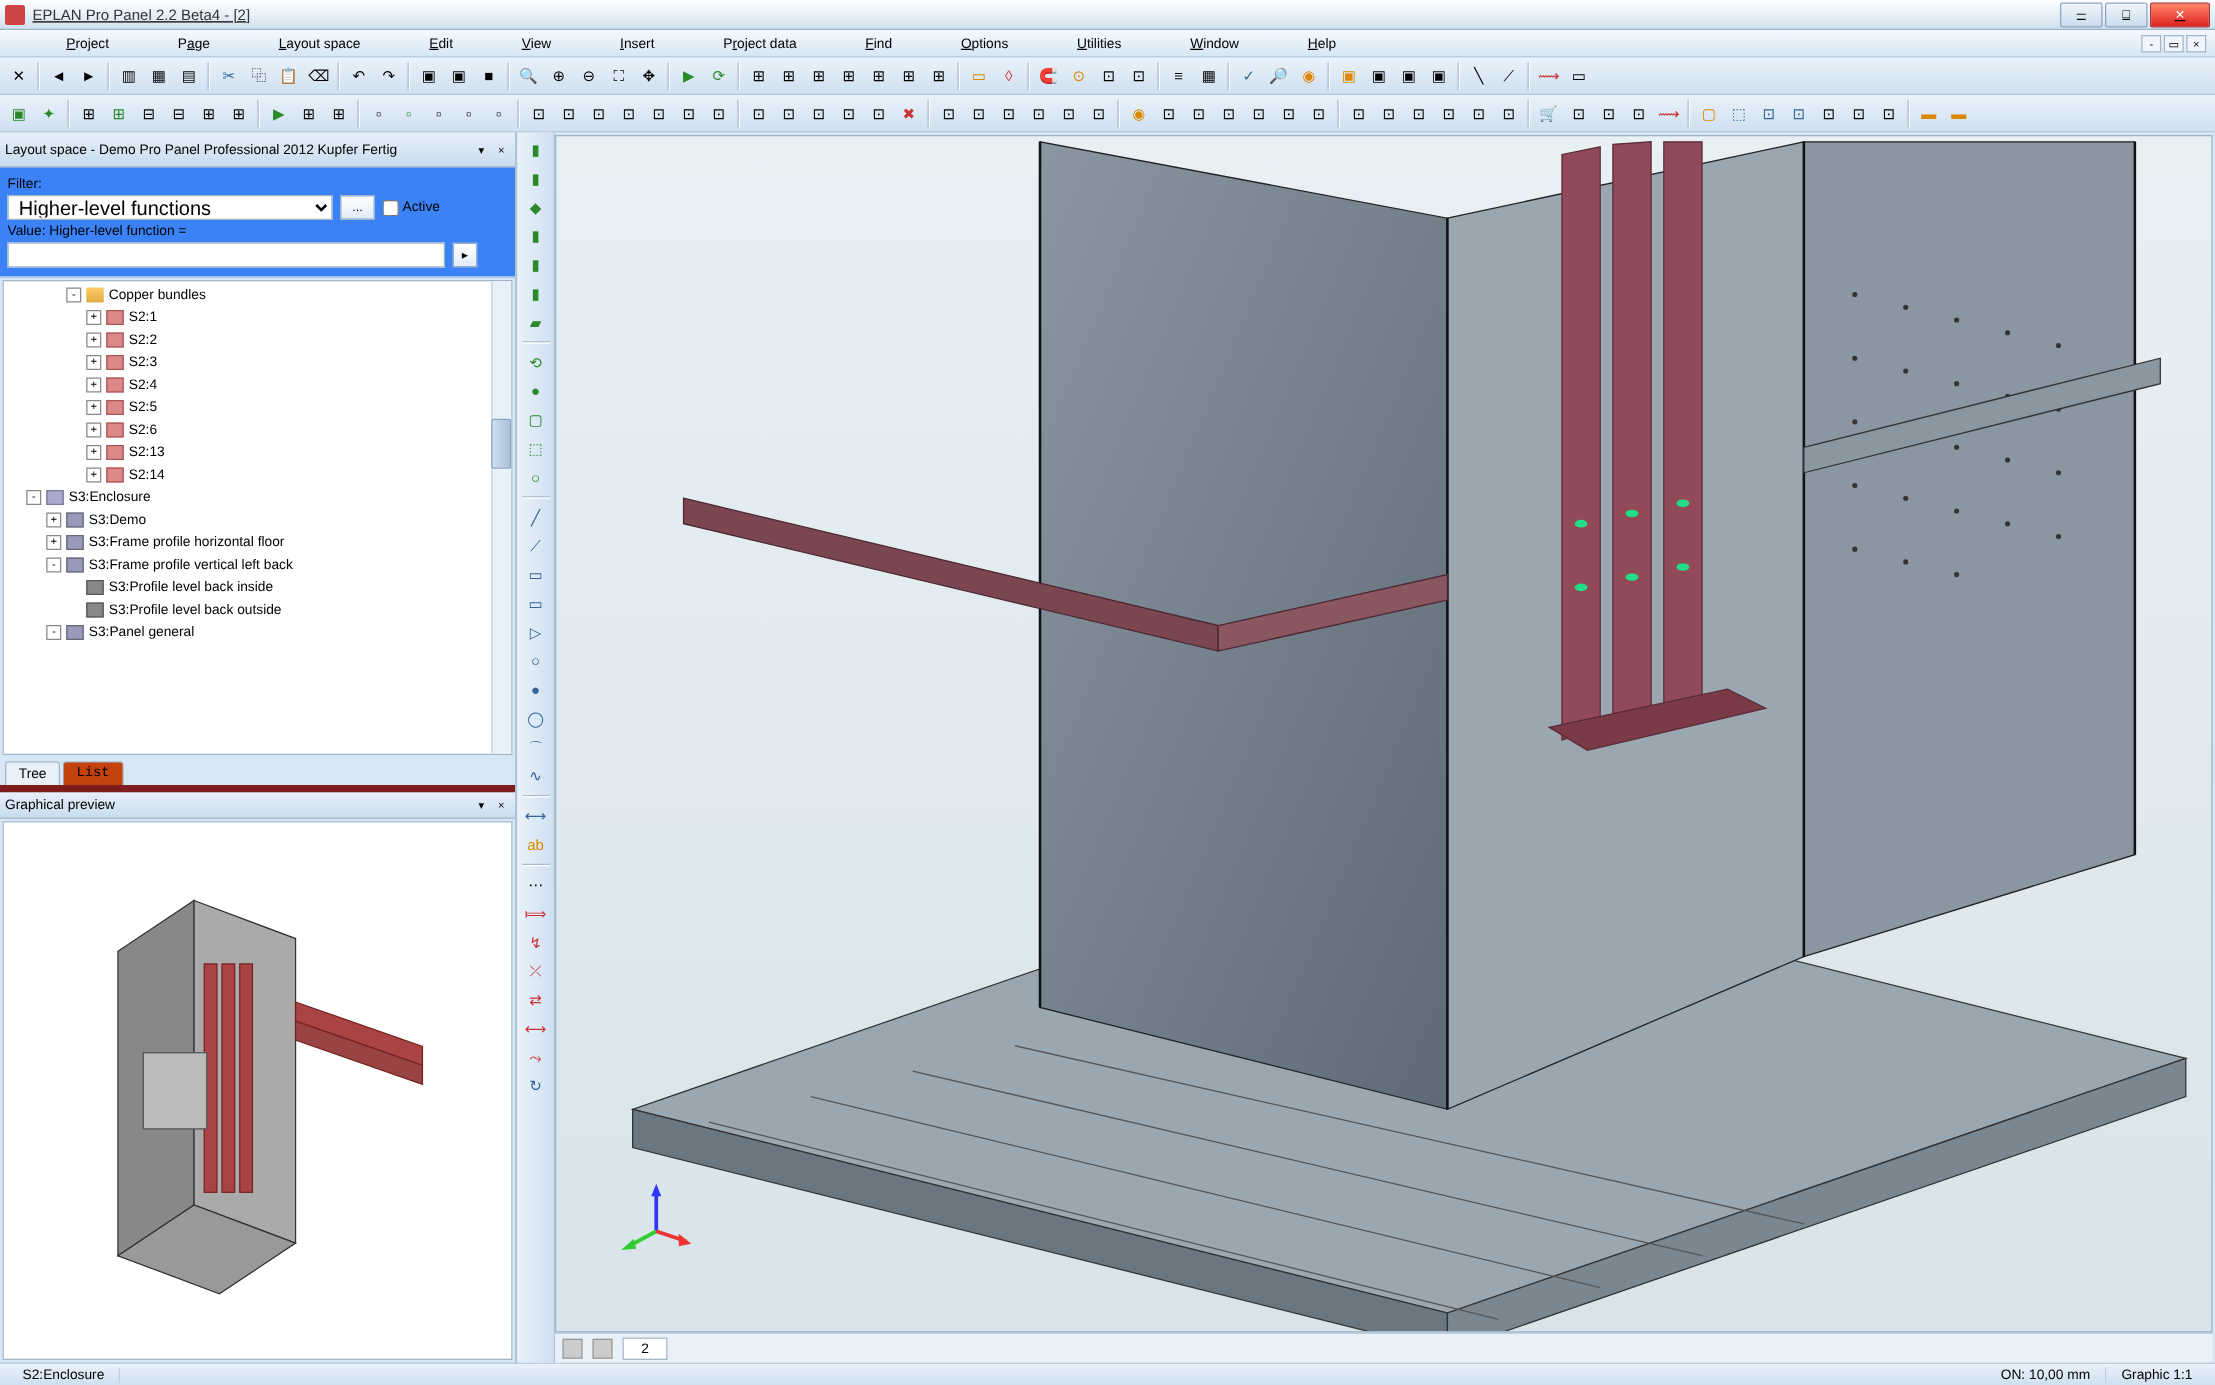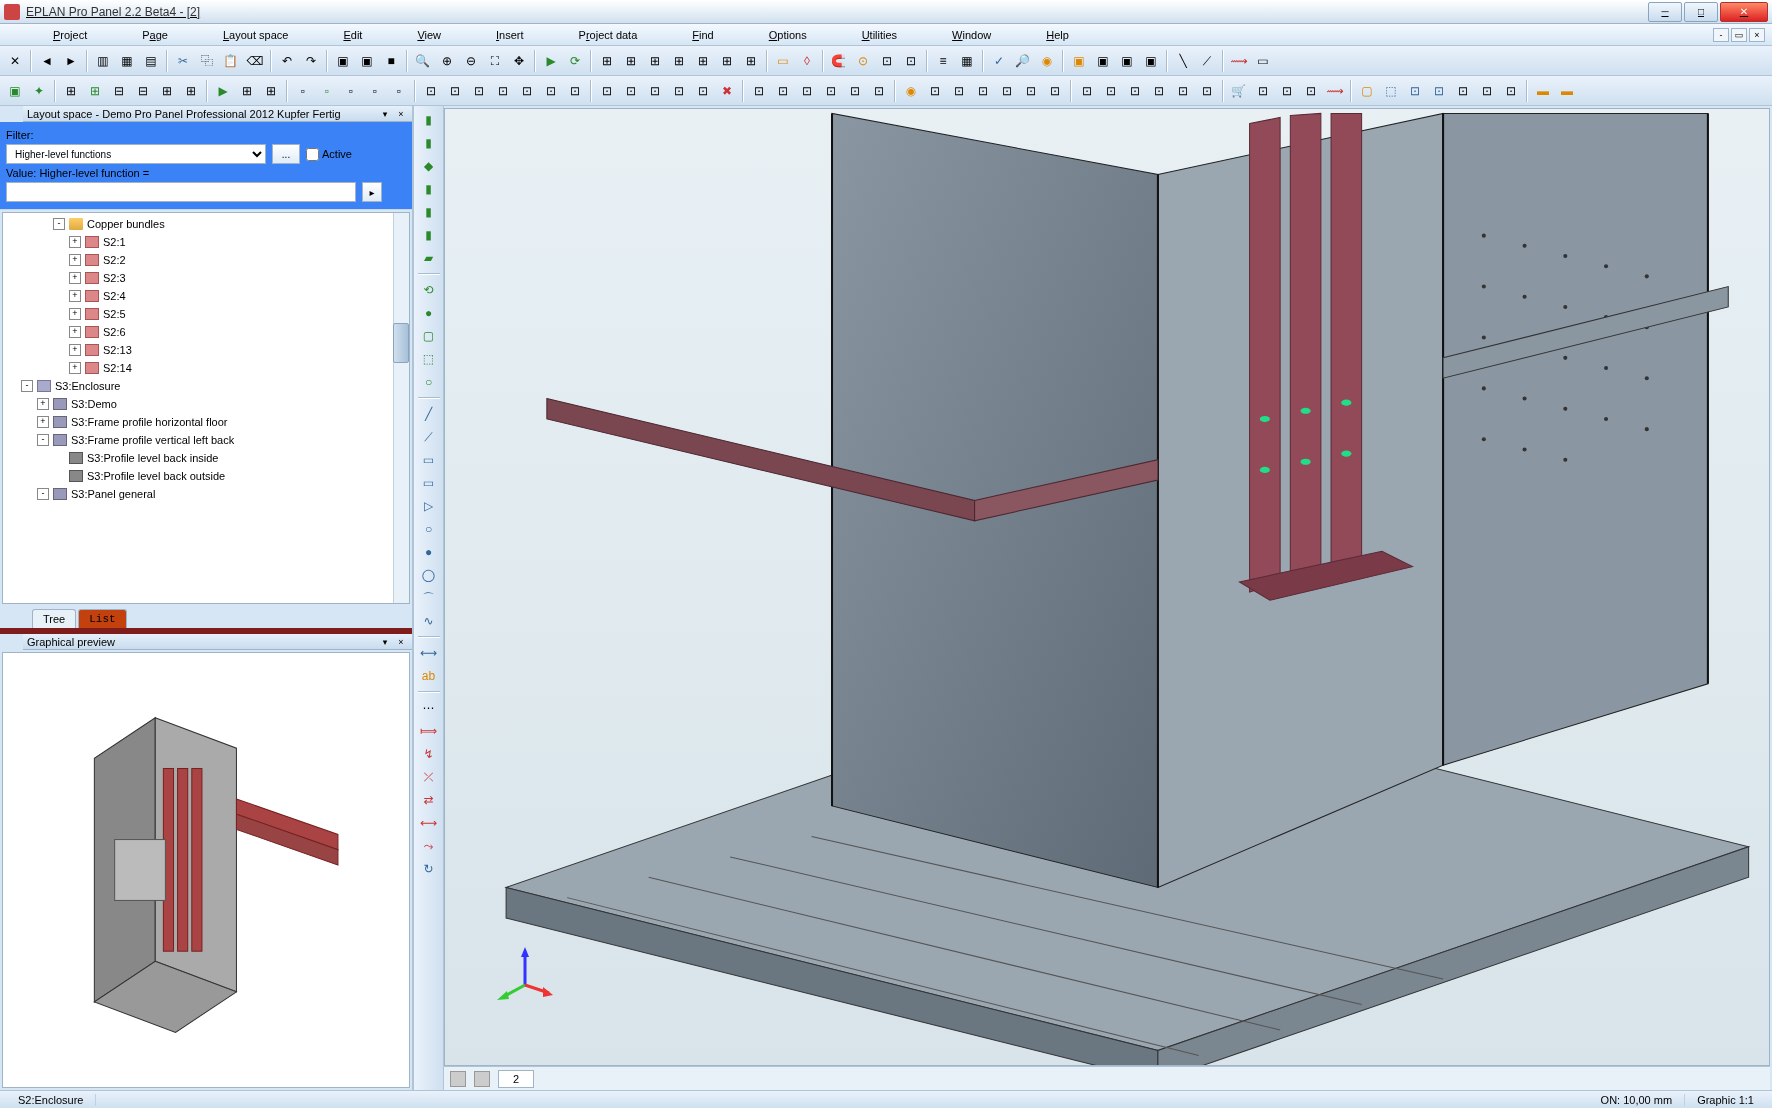--- a/index.html
+++ b/index.html
@@ -29,29 +29,29 @@
 .tbtn.red { color: #c33; }
 .tbtn.orange { color: #d80; }
 .tbtn.blue { color: #369; }
 
 
 .main { display: flex; height: calc(1108px - 24px - 22px - 30px - 30px - 18px); }
 .left-panel { width: 414px; display: flex; flex-direction: column; border-right: 2px solid #b0c4d8; }
 .right-panel { flex: 1; display: flex; position: relative; background:#d6e6f4; }
 
 
-.panel-header { height: 16px; background: linear-gradient(#e6f0fa,#c8dcee); border-bottom: 1px solid #a0b4c8; display: flex; align-items: center; padding: 0 4px; font-size: 11px; margin-left: 23px; }
+.panel-header { height: 28px; background: linear-gradient(#e6f0fa,#c8dcee); border-bottom: 1px solid #a0b4c8; display: flex; align-items: center; padding: 0 4px; font-size: 11px; }
 .panel-header .ptitle { flex: 1; }
 .panel-header .pbtn { width: 14px; height: 14px; font-size: 9px; display:flex; align-items:center; justify-content:center; margin-left: 2px; }
 
 
 .filter-area { padding: 4px 6px; background: #3b82f6; border-bottom: 1px solid #c8d8e8; }
 .filter-row { display:flex; align-items:center; gap:6px; margin: 3px 0; }
 .filter-area label { font-size: 11px; }
-.filter-area select, .filter-area input[type=text] { font-size:10px; padding:1px 4px; border:1px solid #a0b4c8; background:#fff; }
+.filter-area select, .filter-area input[type=text] { font-size:16px; padding:1px 4px; border:1px solid #a0b4c8; background:#fff; }
 .filter-area select { width: 260px; height: 20px; }
 .filter-area .dots-btn { width:28px; height:20px; border:1px solid #a0b4c8; background:linear-gradient(#fff,#e0ecf8); font-size:10px; }
 .filter-area .active-cb { display:flex; align-items:center; gap:3px; }
 .filter-area input.val { width: 350px; height: 20px; }
 .filter-area .go-btn { width:20px; height:20px; border:1px solid #a0b4c8; background:linear-gradient(#fff,#e0ecf8); font-size:10px; }
 
 
 .tree-wrap { flex: 1; background: #fff; border: 1px solid #a0b4c8; margin: 2px; overflow: auto; position: relative; }
 .tree { padding: 2px; font-size: 11px; }
 .tree-node { display:flex; align-items:center; height:18px; white-space:nowrap; }
@@ -64,21 +64,21 @@
 .tree-node .icon.panel { background: #99b; border:1px solid #667; }
 .tree-node .icon.cube { background: #aac; border:1px solid #779; }
 .indent-1 { padding-left: 16px; }
 .indent-2 { padding-left: 32px; }
 .indent-3 { padding-left: 48px; }
 .indent-4 { padding-left: 64px; }
 .tree-scroll-thumb { position:absolute; right:0; top:110px; width:16px; height:40px; background:linear-gradient(90deg,#d0e0ee,#a8c0d8); border:1px solid #88a4c0; border-radius:2px; }
 .tree-scroll-track { position:absolute; right:0; top:0; bottom:0; width:16px; background:#e8f0f8; border-left:1px solid #c0d0e0;}
 
 
-.tabs { height: 22px; display:flex; align-items:flex-end; padding: 0 4px; background:#d6e6f4;margin-left:28px; }
+.tabs { height: 22px; display:flex; align-items:flex-end; padding: 0 4px; background:#d6e6f4; }
 .tab { padding: 3px 10px; border:1px solid #a0b4c8; border-bottom:none; background:#e8f0f8; font-size:11px; margin-right:2px; border-radius:3px 3px 0 0; }
 .tab.active { background:#c2410c; font-weight:normal;font-family:Liberation Mono, monospace; }
 
 
 .preview-panel { height: 462px; display:flex; flex-direction:column; border-top:6px solid #7f1d1d; }
 .preview-canvas { flex:1; background:#fff; border:1px solid #a0b4c8; margin:2px; position:relative; }
 
 
 .vtoolbar { width: 30px; background: linear-gradient(90deg,#eaf2fb,#cfe0f0); border-right:1px solid #b0c4d8; display:flex; flex-direction:column; align-items:center; padding:4px 0; gap:3px; }
 .vtoolbar .tbtn { width:22px; height:20px; }

